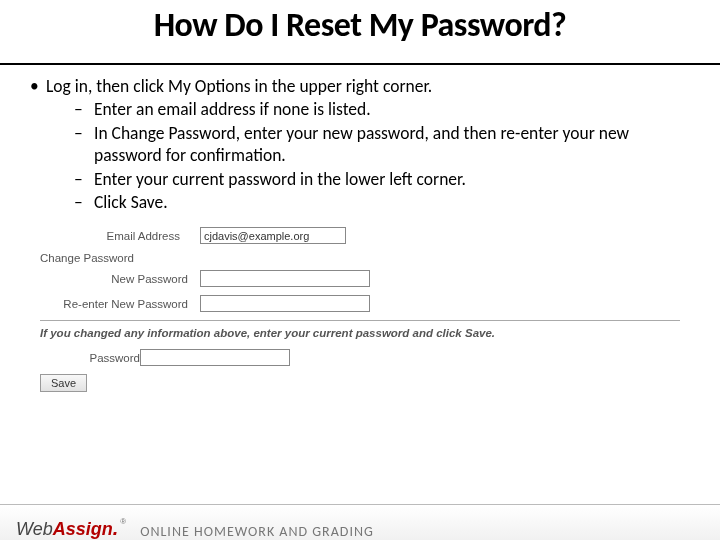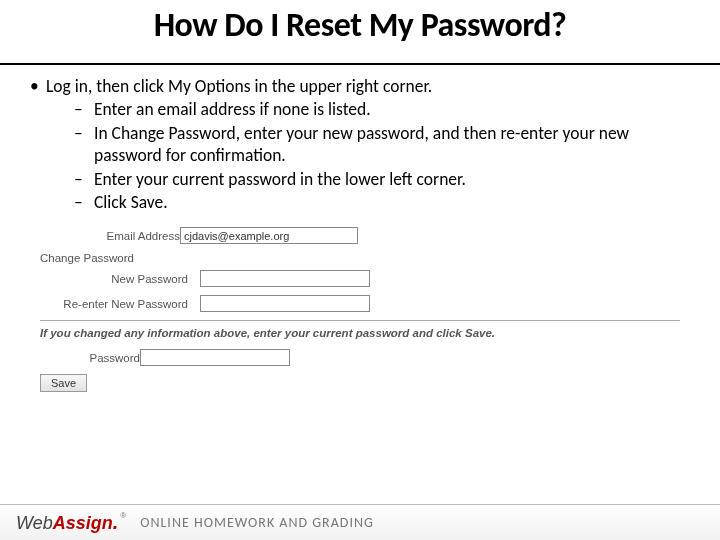--- a/index.html
+++ b/index.html
@@ -66,21 +66,21 @@
     color:#333;
     cursor:pointer;
   }
   .footer {
     position:absolute;
     left:0; right:0; bottom:0;
     height:36px;
     border-top:1px solid #bbb;
     background: linear-gradient(#fff,#f1f1f1);
     display:flex;
-    align-items:center;
+    align-items:flex-end;
     padding:0 16px;
   }
   .logo { font-family: Arial, sans-serif; font-size:18px; font-style:italic; font-weight:bold; }
   .logo .web { color:#444; font-weight:normal;}
   .logo .assign { color:#b30000; }
   .logo .dot { color:#b30000; font-size:20px;}
   .tm { font-size:8px; color:#777; vertical-align: top; font-style:normal; font-weight:normal; margin-left:2px;}
   .tagline { font-size:14px; letter-spacing:1px; color:#777; margin-left:14px;}
 </style>
 </head>
@@ -111,21 +111,21 @@
             <div><span>Click </span><span class="bold">Save</span><span>.</span></div>
           </div>
       </div>
     </div>
   </div>
 </div>
 
 <div class="form-area">
   <div class="row">
     <div class="lbl">Email Address</div>
-    <input class="txt" style="width: 178px;" value="cjdavis@example.org">
+    <input class="txt" style="width: 146px; margin-left: 20px;" value="cjdavis@example.org">
   </div>
   <div class="section-hd">Change Password</div>
   <div class="row">
     <div class="lbl-right">New Password</div>
     <input class="txt" style="width: 170px;" type="password">
   </div>
   <div class="row">
     <div class="lbl-right">Re-enter New Password</div>
     <input class="txt" style="width: 170px;" type="password">
   </div>

